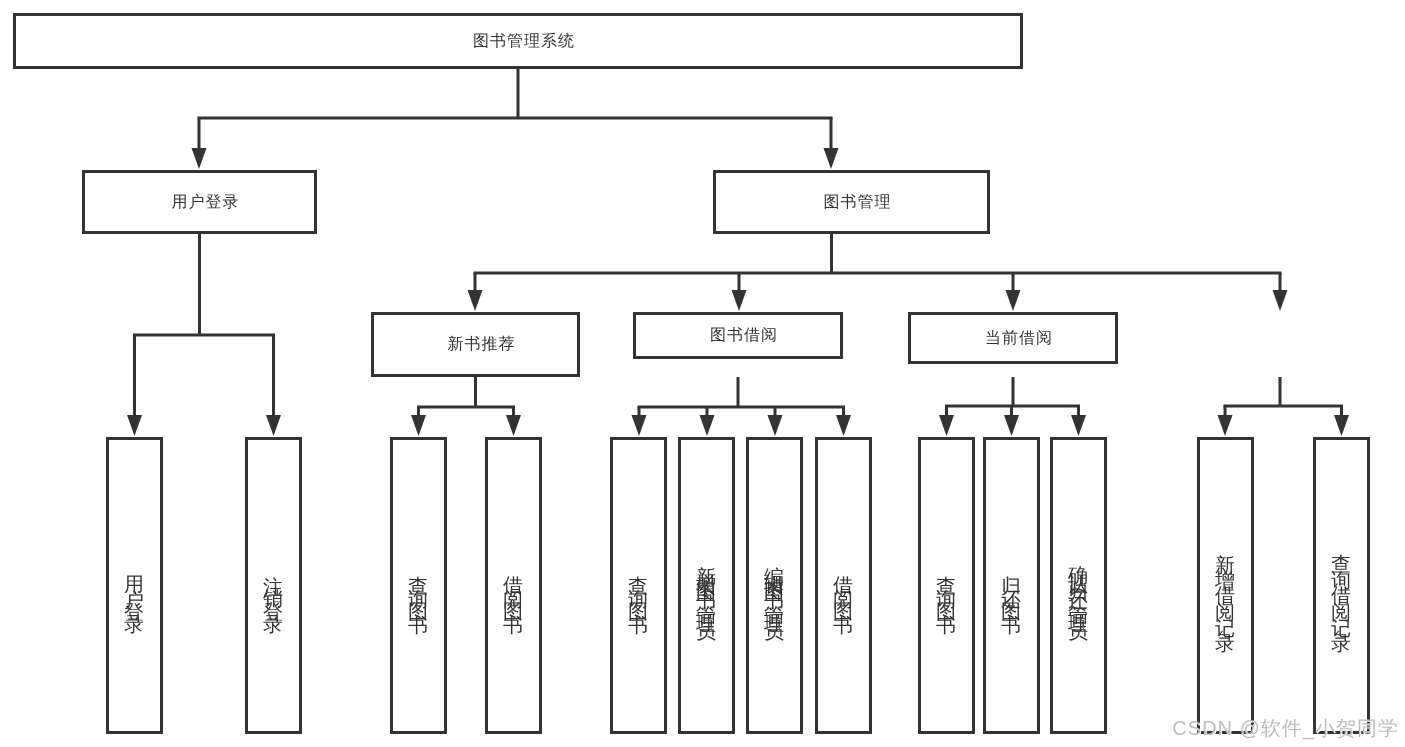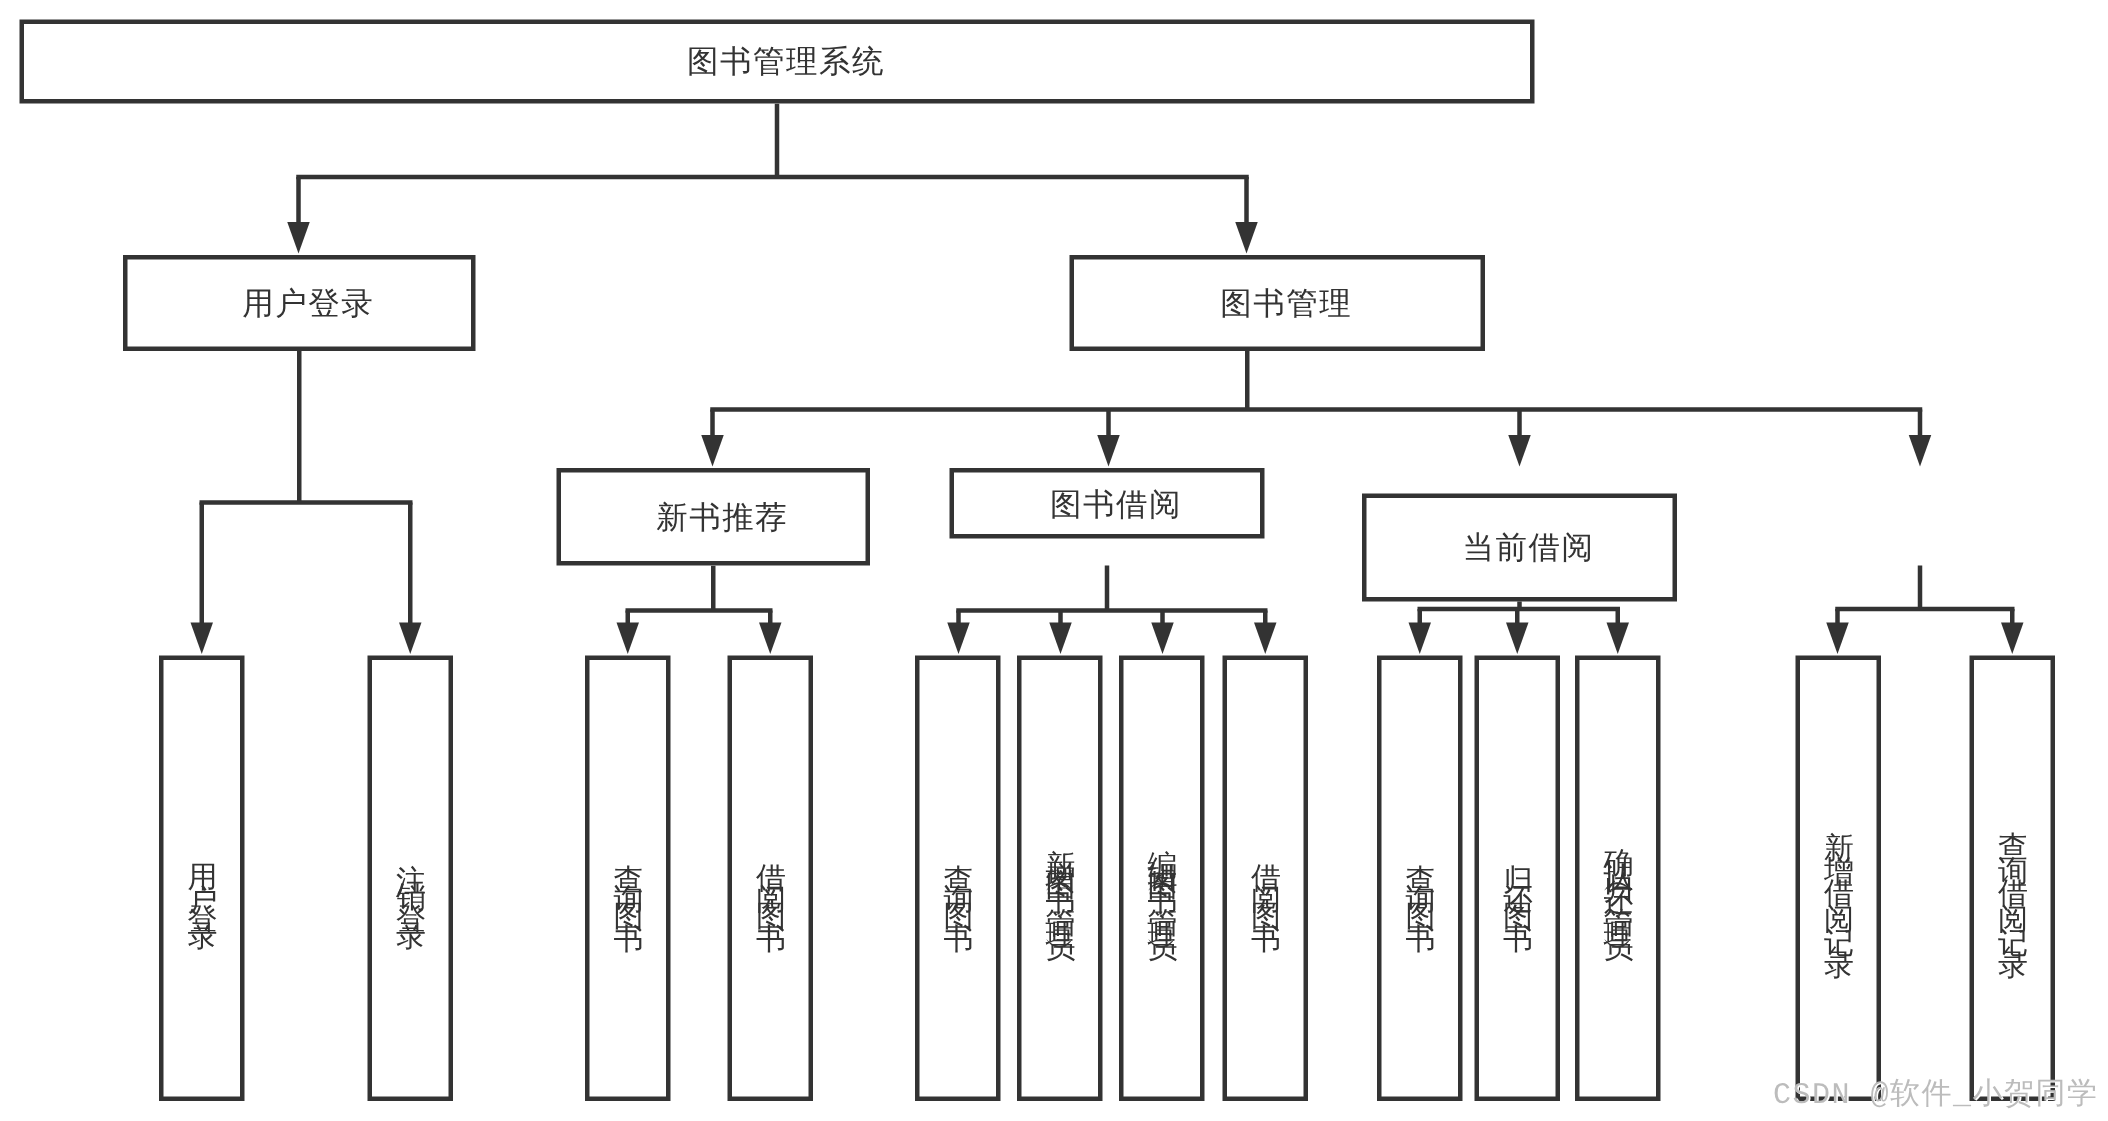--- a/index.html
+++ b/index.html
@@ -20,21 +20,21 @@
     position: absolute;
     box-sizing: border-box;
     border: 3px solid #333333;
     background: #ffffff;
     display: flex;
     align-items: center;
     justify-content: center;
     color: #333333;
   }
   .node-h {
-    font-size: 21px;
+    font-size: 16px;
     letter-spacing: 1px;
     white-space: nowrap;
     padding-left: 12px;
   }
   .node-v {
     width: 57px;
     top: 437px;
     height: 297px;
   }
   .vtext {
@@ -48,21 +48,20 @@
   .vtext.v-long { letter-spacing: 8px; }
   .watermark {
     position: absolute;
     right: 6px;
     top: 715px;
     font-size: 20px;
     color: #bcbcbc;
     letter-spacing: 1px;
     text-shadow: 1px 1px 0 #ffffff;
     white-space: nowrap;
-    font-family: Liberation Mono, monospace;
   }
 </style>
 </head>
 <body>
 
 <div class="canvas">
 
   <svg class="connectors" viewBox="0 0 1405 747" xmlns="http://www.w3.org/2000/svg">
     <g stroke="#333333" stroke-width="3" fill="none">
 
@@ -137,21 +136,21 @@
   <div class="node node-h" style="left:713px; top:170px; width:277px; height:64px;">
     <span>图书管理</span>
   </div>
 
   <div class="node node-h" style="left:371px; top:312px; width:209px; height:65px;font-family:Liberation Serif, serif;">
     <span>新书推荐</span>
   </div>
   <div class="node node-h" style="left:633px; top:312px; width:210px; height:47px;">
     <span>图书借阅</span>
   </div>
-  <div class="node node-h" style="left:908px; top:329px; width:210px; height:72px;">
+  <div class="node node-h" style="left:908px; top:312px; width:210px; height:52px;">
     <span>当前借阅</span>
   </div>
 
   <div class="node node-v" style="left:106px;">
     <span class="vtext">用户登录</span>
   </div>
   <div class="node node-v" style="left:245px;">
     <span class="vtext">注销登录</span>
   </div>
 

